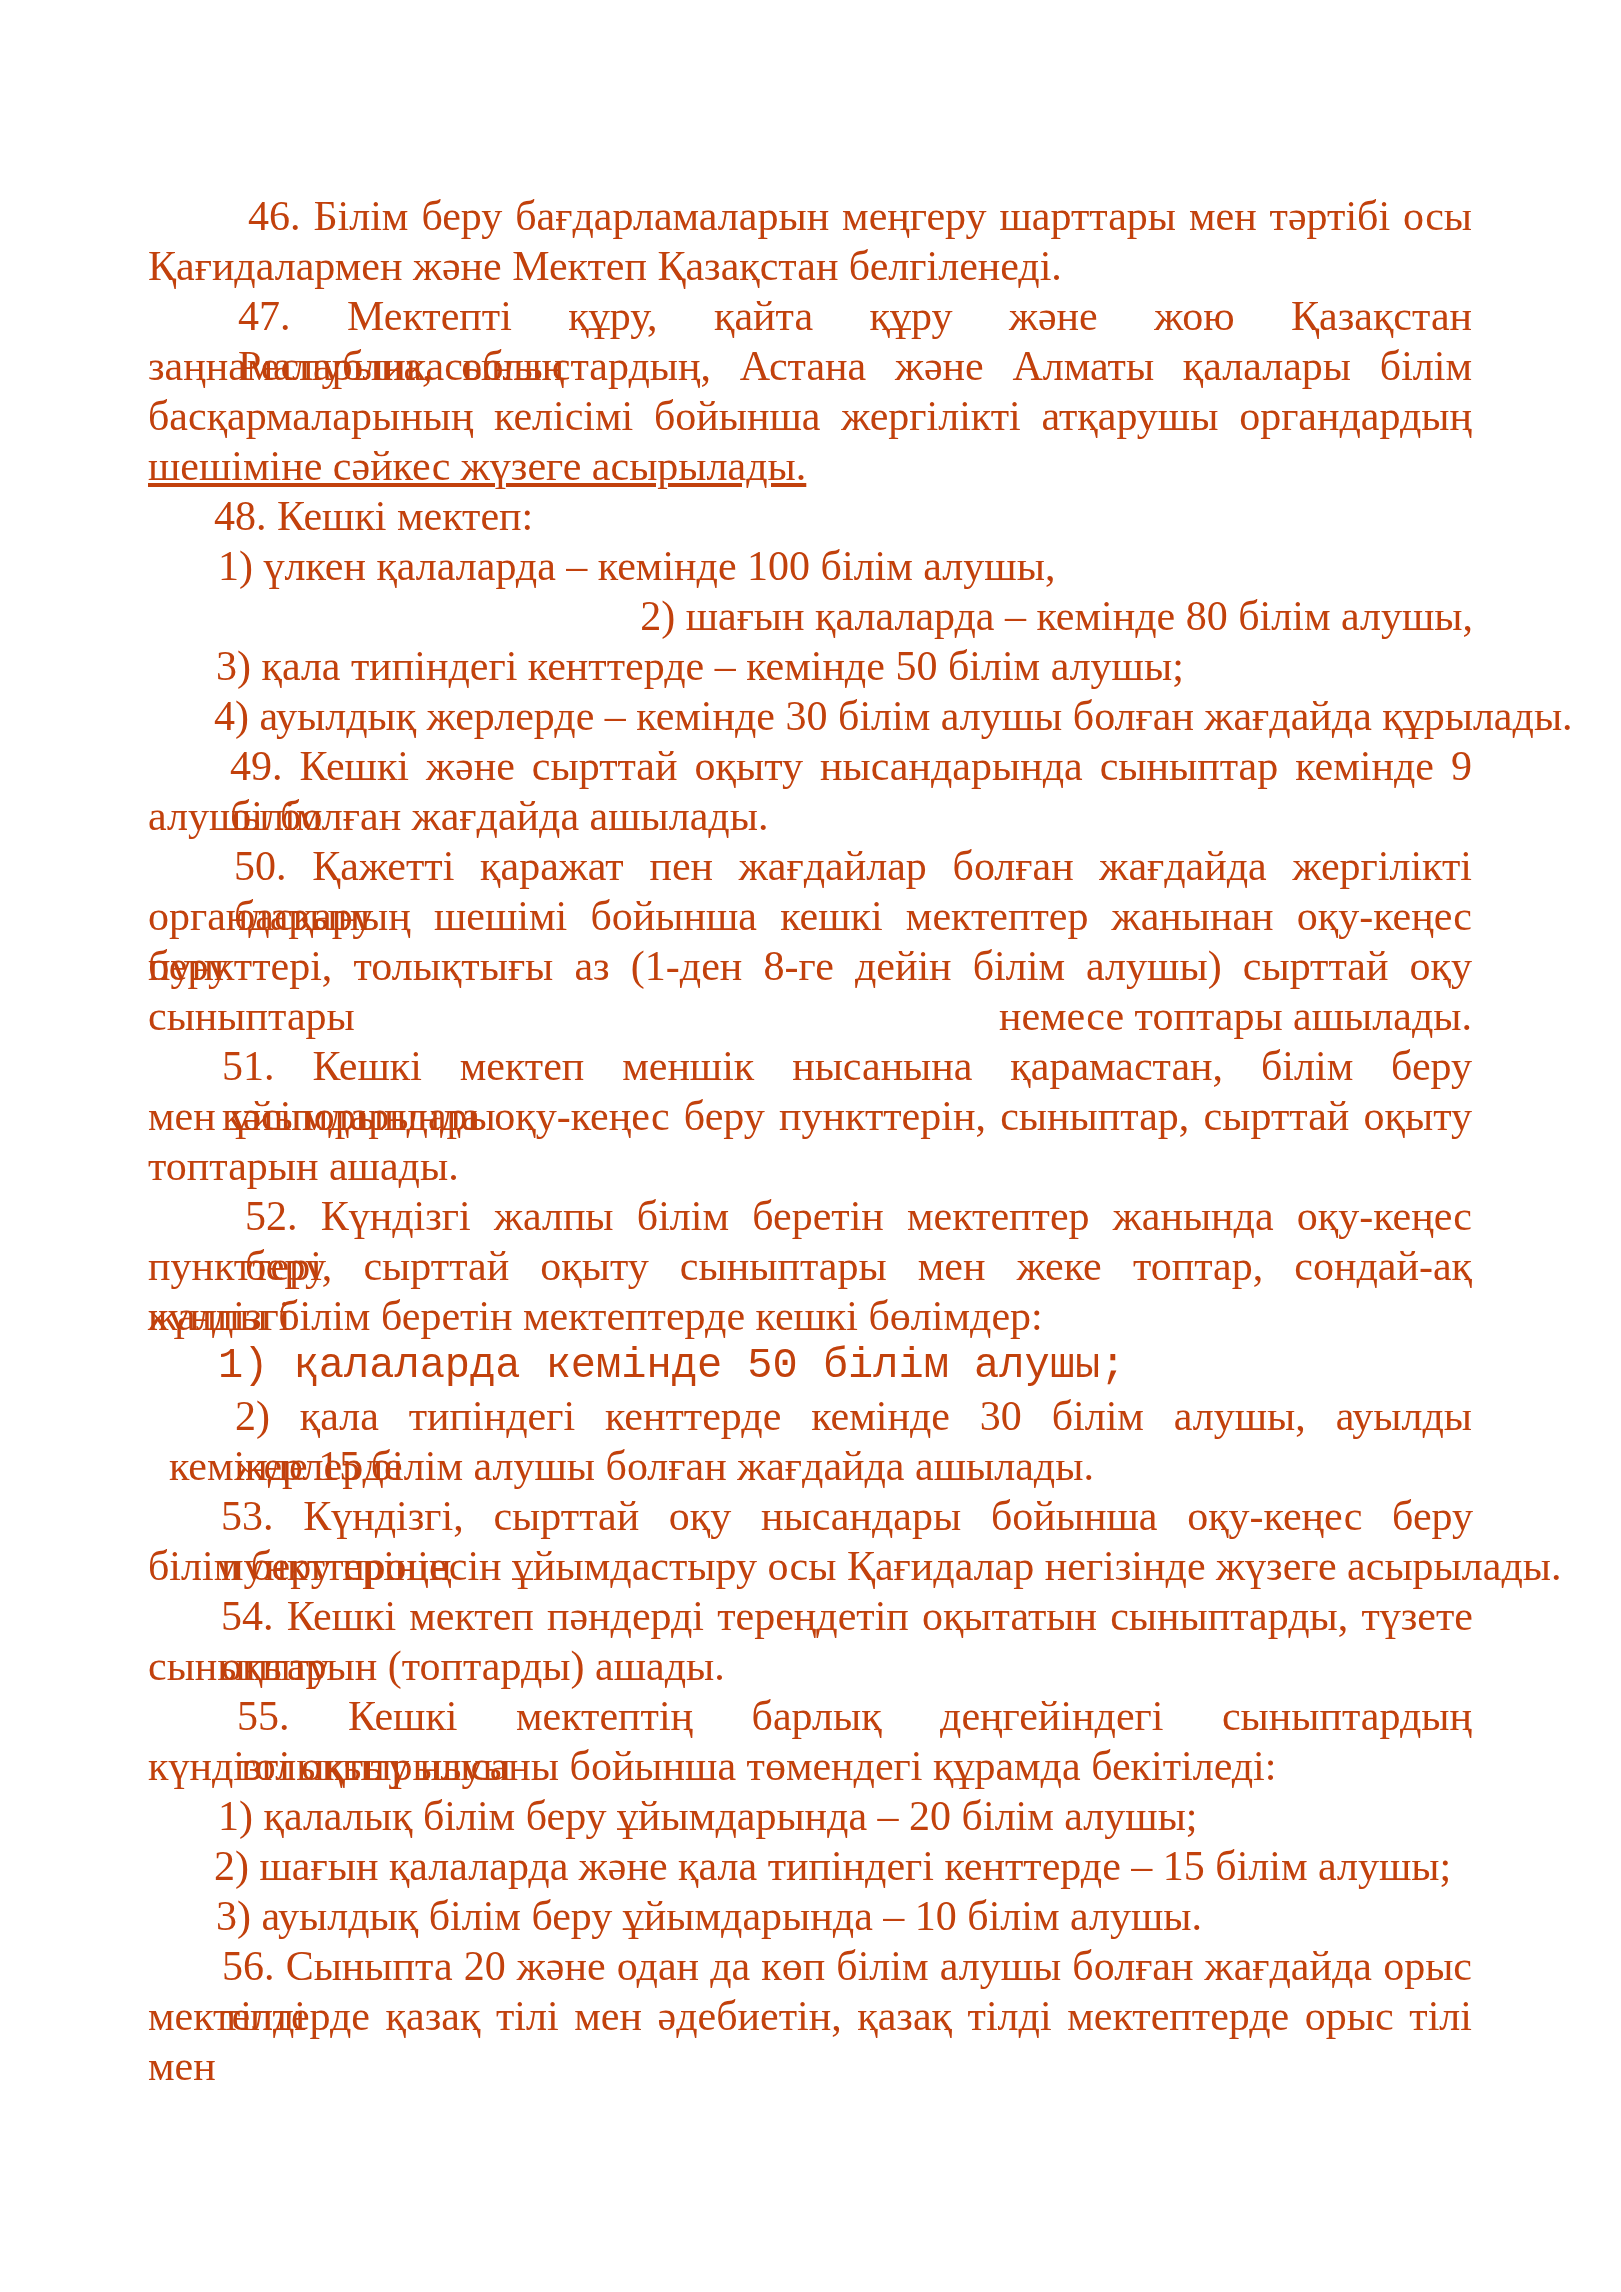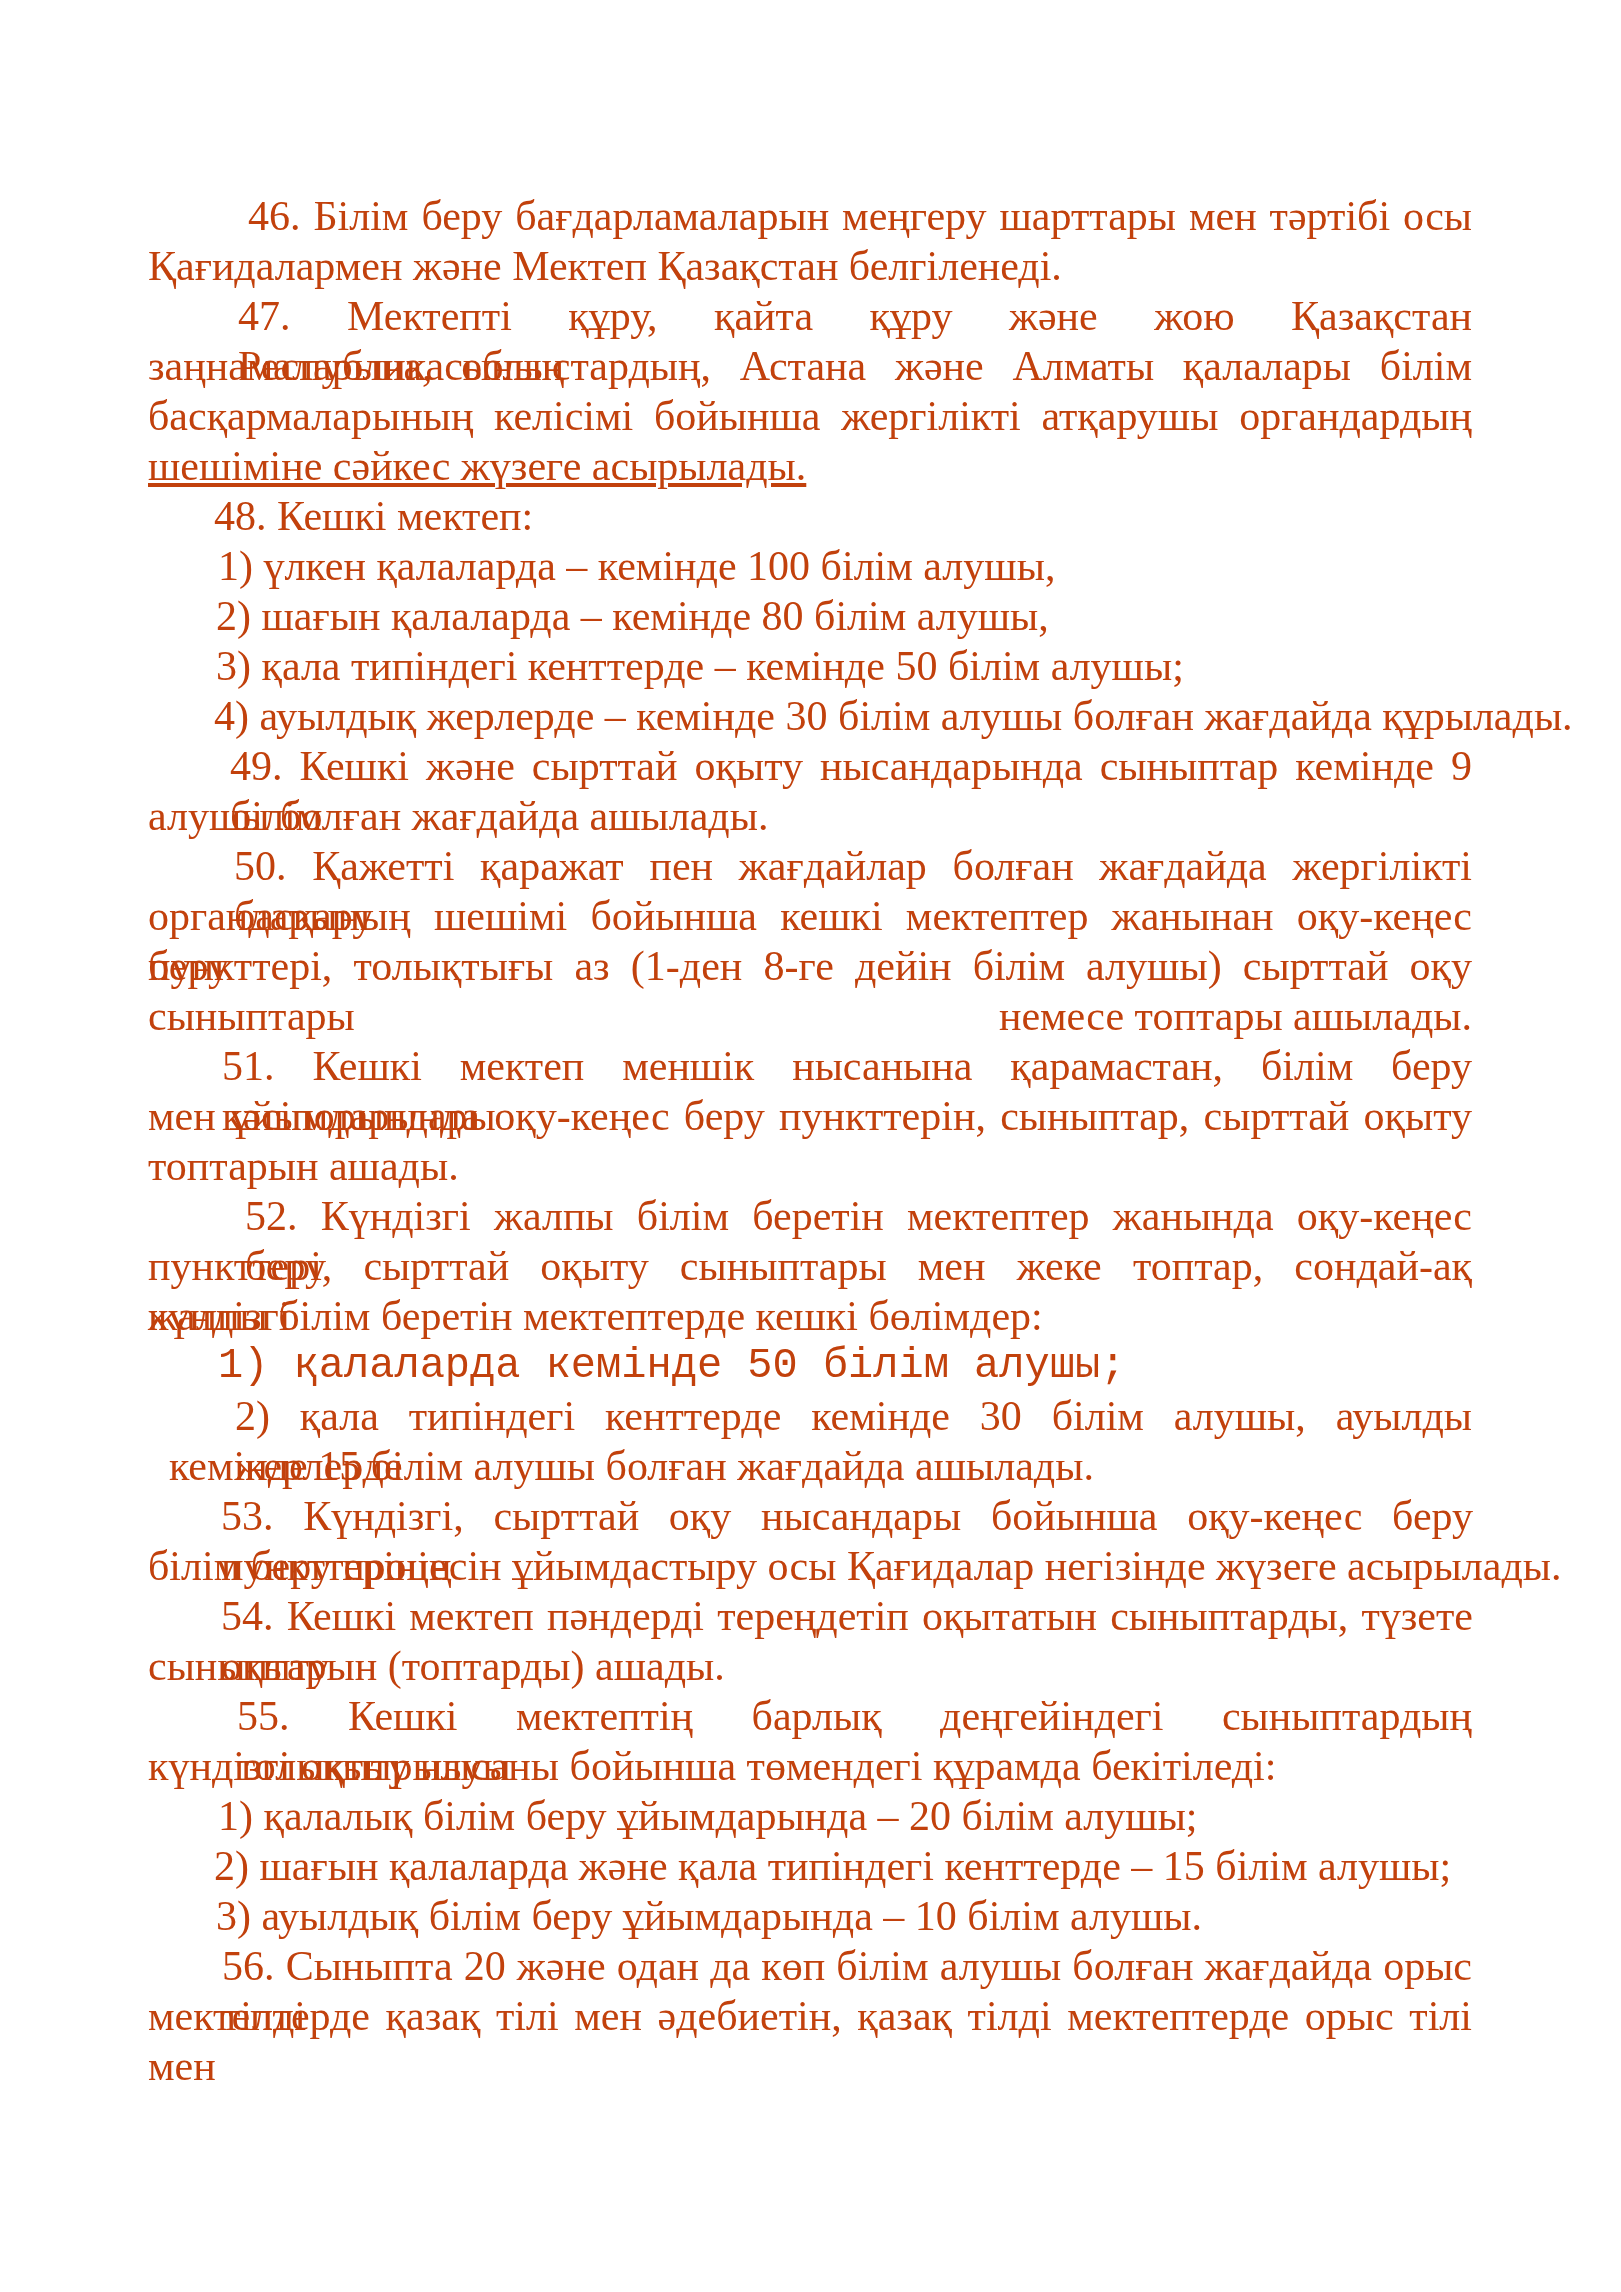--- a/index.html
+++ b/index.html
@@ -41,21 +41,21 @@
       </div>
       <div>
         <span class="line justify" style="padding-left: 90px; width: 1234px;">47. Мектепті құру, қайта құру және жою Қазақстан Республикасының</span>
         <span class="line justify" style="padding-left: 0px; width: 1324px;">заңнамаларына, облыстардың, Астана және Алматы қалалары білім</span>
         <span class="line justify" style="padding-left: 0px; width: 1324px;">басқармаларының келісімі бойынша жергілікті атқарушы органдардың</span>
         <span class="line plain" style="padding-left: 0px; width: 1324px; text-decoration: underline;">шешіміне сәйкес жүзеге асырылады.</span>
       </div>
       <div>
         <span class="line plain" style="padding-left: 66px; width: 1259px;">48. Кешкі мектеп:</span>
         <span class="line plain" style="padding-left: 70px; width: 1255px;">1) үлкен қалаларда – кемінде 100 білім алушы,</span>
-        <span class="line plain" style="padding-left: 68px; width: 1257px;">2) шағын қалаларда – кемінде 80 білім алушы,</span>
+        <span class="line plain" style="padding-left: 68px; width: 1257px; text-align: right;">2) шағын қалаларда – кемінде 80 білім алушы,</span>
         <span class="line plain" style="padding-left: 68px; width: 1257px;">3) қала типіндегі кенттерде – кемінде 50 білім алушы;</span>
         <span class="line plain" style="padding-left: 66px; width: 1259px;">4) ауылдық жерлерде – кемінде 30 білім алушы болған жағдайда құрылады.</span>
       </div>
       <div>
         <span class="line justify" style="padding-left: 82px; width: 1242px;">49. Кешкі және сырттай оқыту нысандарында сыныптар кемінде 9 білім</span>
         <span class="line plain" style="padding-left: 0px; width: 1324px;">алушы болған жағдайда ашылады.</span>
       </div>
       <div>
         <span class="line justify" style="padding-left: 86px; width: 1238px;">50. Қажетті қаражат пен жағдайлар болған жағдайда жергілікті басқару</span>
         <span class="line justify" style="padding-left: 0px; width: 1324px;">органдарының шешімі бойынша кешкі мектептер жанынан оқу-кеңес беру</span>

